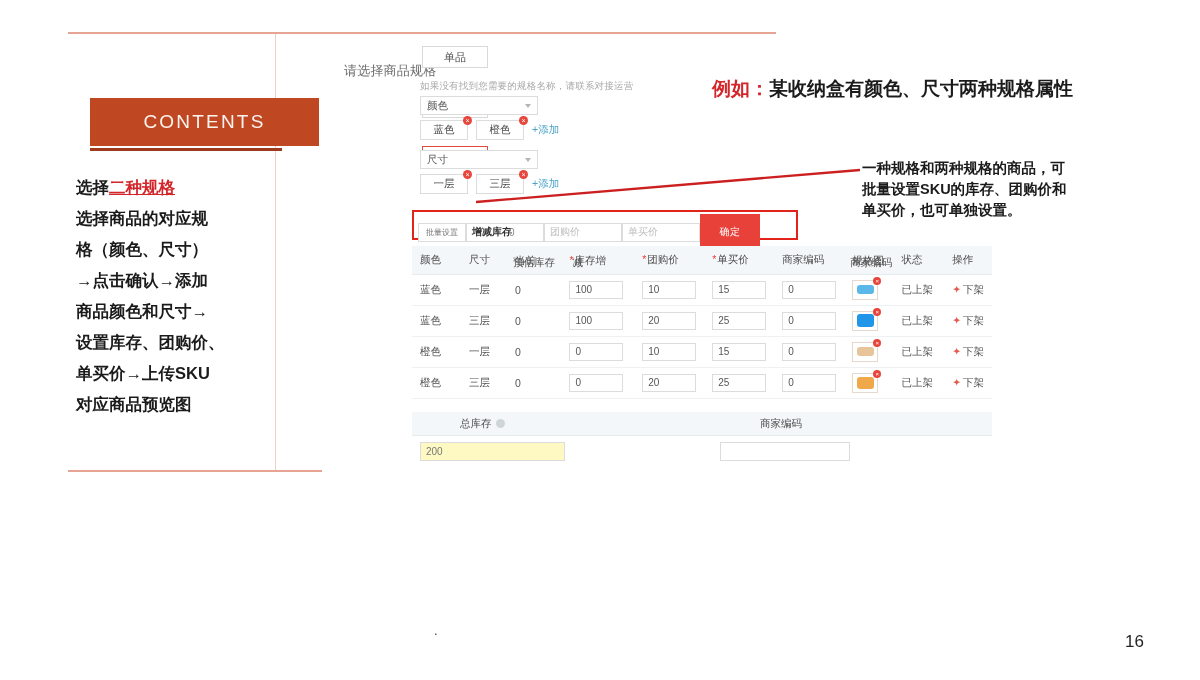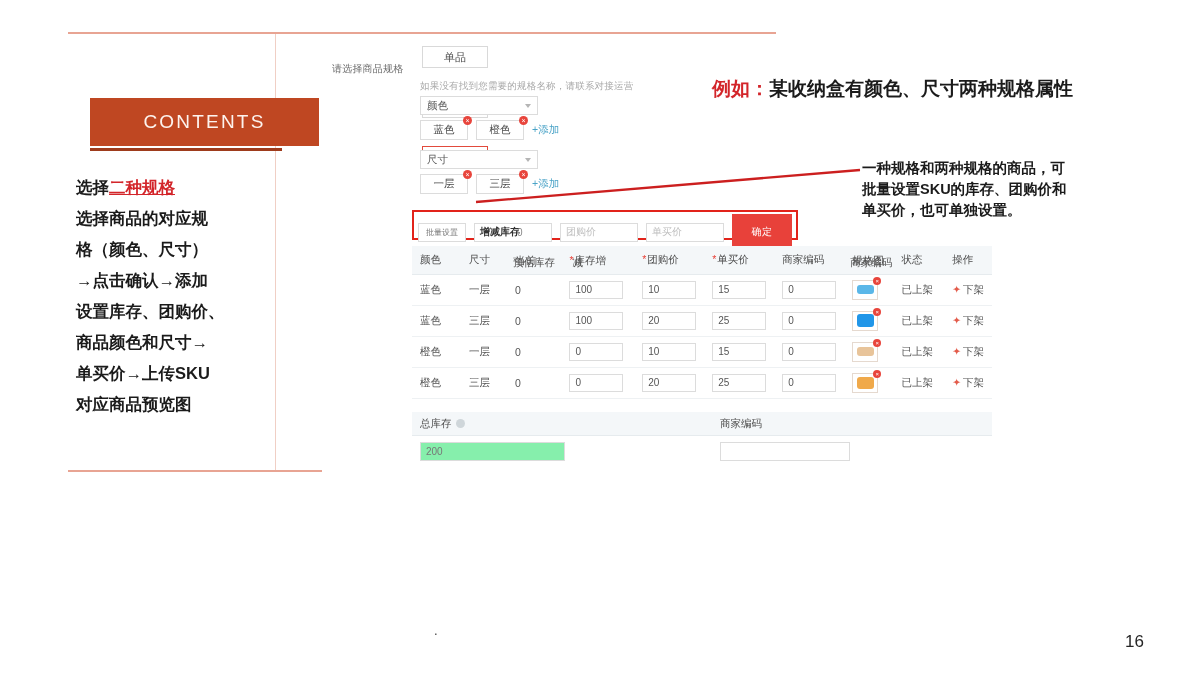--- a/index.html
+++ b/index.html
@@ -47,22 +47,22 @@
   .left-text .hl { color: #d3252a; }
   .left-text .u  { text-decoration: underline; text-decoration-color: #d3252a; }
 
   
   .shot {
     position: absolute; left: 322px; top: 40px; width: 678px; height: 432px;
     background: #ffffff;
   }
 
   .pick-label {
-    position: absolute; left: 10px; top: 10px;
-    font-size: 10px; color: #6b6b6b; letter-spacing: .2px; margin-top: 12px;
+    position: absolute; left: 22px; top: 10px;
+    font-size: 13px; color: #6b6b6b; letter-spacing: .2px; margin-top: 12px;
   }
 
   
   .tabs { position: absolute; left: 100px; top: 6px; display: flex; gap: 28px; flex-direction: column; }
   .tab {
     min-width: 62px; height: 22px; border: 1px solid #d9d9d9; background: #fff;
     font-size: 11px; color: #4a4a4a; display: flex; align-items: center;
     justify-content: center; padding: 0 10px; position: relative;
   }
   .tab.active { border-color: #e24a3c; color: #333; }
@@ -106,21 +106,21 @@
   }
   .add-link { font-size: 10.5px; color: #4aa3c7; margin-left: 0; }
 
   
   .batch-wrap {
     position: absolute; left: 90px; top: 170px; width: 386px; height: 30px;
     border: 2px solid #e2231a;
   }
   .batch-row {
     position: absolute; left: 96px; top: 174px;
-    display: flex; align-items: center; gap: 8px;
+    display: flex; align-items: center; 
   }
   .btn-batch {
     width: 48px; height: 19px; border: 1px solid #dcdcdc; background: #fff;
     font-size: 8px; color: #777; display: flex; align-items: center;
     justify-content: center;
   }
   .inp {
     width: 78px; height: 19px; border: 1px solid #dcdcdc; background: #fff;
     font-size: 10px; color: #bdbdbd; display: flex; align-items: center;
     padding: 0 5px;
@@ -170,34 +170,34 @@
   .op { color: #e35b4a; white-space: nowrap; }
   .op .star { color: #e35b4a; margin-right: 2px; }
   .status { color: #666; white-space: nowrap; }
 
   
   .total-head {
     position: absolute; left: 90px; top: 372px; width: 580px; height: 24px;
     background: #f4f7f9; border-bottom: 1px solid #e6ebee;
     display: flex; align-items: center; font-size: 10.5px; color: #4d4d4d;
   }
-  .total-head .c1 { width: 300px; padding-left: 8px; display: flex; align-items: center; gap: 4px; }
+  .total-head .c1 { width: 300px; padding-left: 8px; display: flex; align-items: center; gap: 4px; margin-left: 40px; }
   .total-head .c2 { padding-left: 8px; }
   .qmark {
     width: 9px; height: 9px; border-radius: 50%; background: #cfd6da;
     display: inline-block;
   }
   .total-body {
     position: absolute; left: 90px; top: 398px; width: 580px; height: 26px;
     display: flex; align-items: center; font-size: 10.5px;
   }
   .total-body .c1 { width: 300px; padding-left: 8px; }
   .total-body .c2 { padding-left: 8px; }
   .inp-total {
-    width: 145px; height: 19px; border: 1px solid #dcdcdc; background: #86efac;
+    width: 145px; height: 19px; border: 1px solid #dcdcdc; background: #fef9c3;
     color: #777; font-size: 10px; display: flex; align-items: center; padding: 0 5px;
   }
   .inp-code {
     width: 130px; height: 19px; border: 1px solid #dcdcdc; background: #fff;
   }
 
   
   .anno-example {
     position: absolute; left: 712px; top: 76px;
     font-size: 19px; font-weight: bold; color: #1b1b1b; white-space: nowrap;
@@ -235,22 +235,22 @@
 </div>
 <div class="contents-underline"></div>
 
 <div class="left-text">
   <div>
     <span>选择</span><span class="hl u">二种规格</span>
   </div>
   <div>选择商品的对应规</div>
   <div>格（颜色、尺寸）</div>
   <div>→点击确认→添加</div>
+  <div>商品颜色和尺寸→</div>
   <div>设置库存、团购价、</div>
-  <div>商品颜色和尺寸→</div>
   <div>单买价→上传SKU</div>
   <div>对应商品预览图</div>
 </div>
 
 <div class="shot">
 
   <div class="pick-label">请选择商品规格</div>
 
   <div class="tabs">
     <div class="tab">单品</div>

